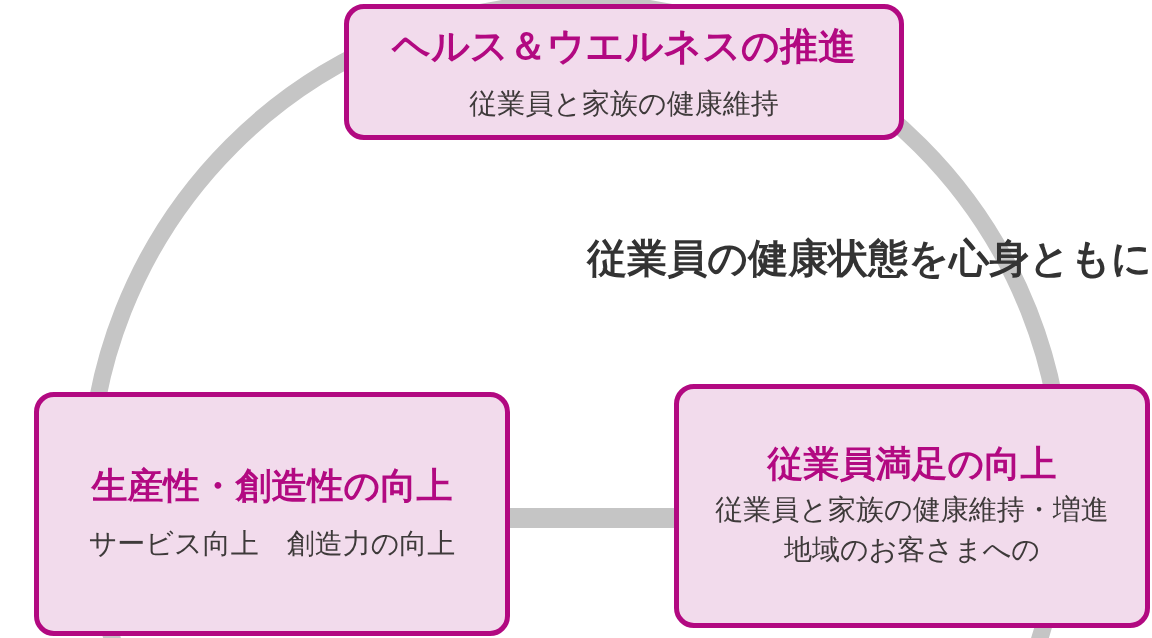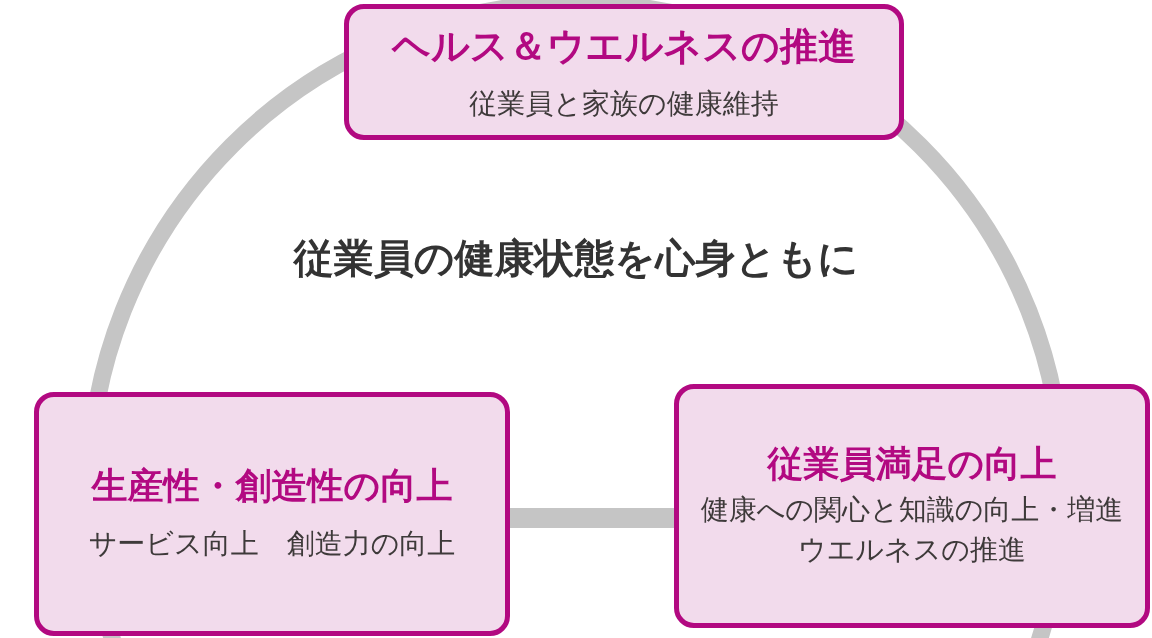--- a/index.html
+++ b/index.html
@@ -78,21 +78,21 @@
     line-height: 40px;
   }
   .box-top .box-body { line-height: 34px; }
 
   
   .center-statement {
     position: absolute;
     left: 0;
     right: 0;
     top: 229px;
-    text-align: center;
+    text-align: right;
     color: #333333;
     font-weight: 700;
     font-size: 40px;
     line-height: 59px;
     white-space: nowrap;
   }
 </style>
 </head>
 <body>
 
@@ -117,18 +117,18 @@
   <div class="box box-bottom-left">
     <div class="box-title">生産性・創造性の向上</div>
     <div class="box-body">
       <div>サービス向上　創造力の向上</div>
     </div>
   </div>
 
   <div class="box box-bottom-right">
     <div class="box-title">従業員満足の向上</div>
     <div class="box-body">
-      <div>健康への関心と知識の向上・増進</div>
-      <div>ウエルネスの推進</div>
+      <div>従業員と家族の健康維持・増進</div>
+      <div>地域のお客さまへの</div>
     </div>
   </div>
 
 </div>
 
 </body></html>

